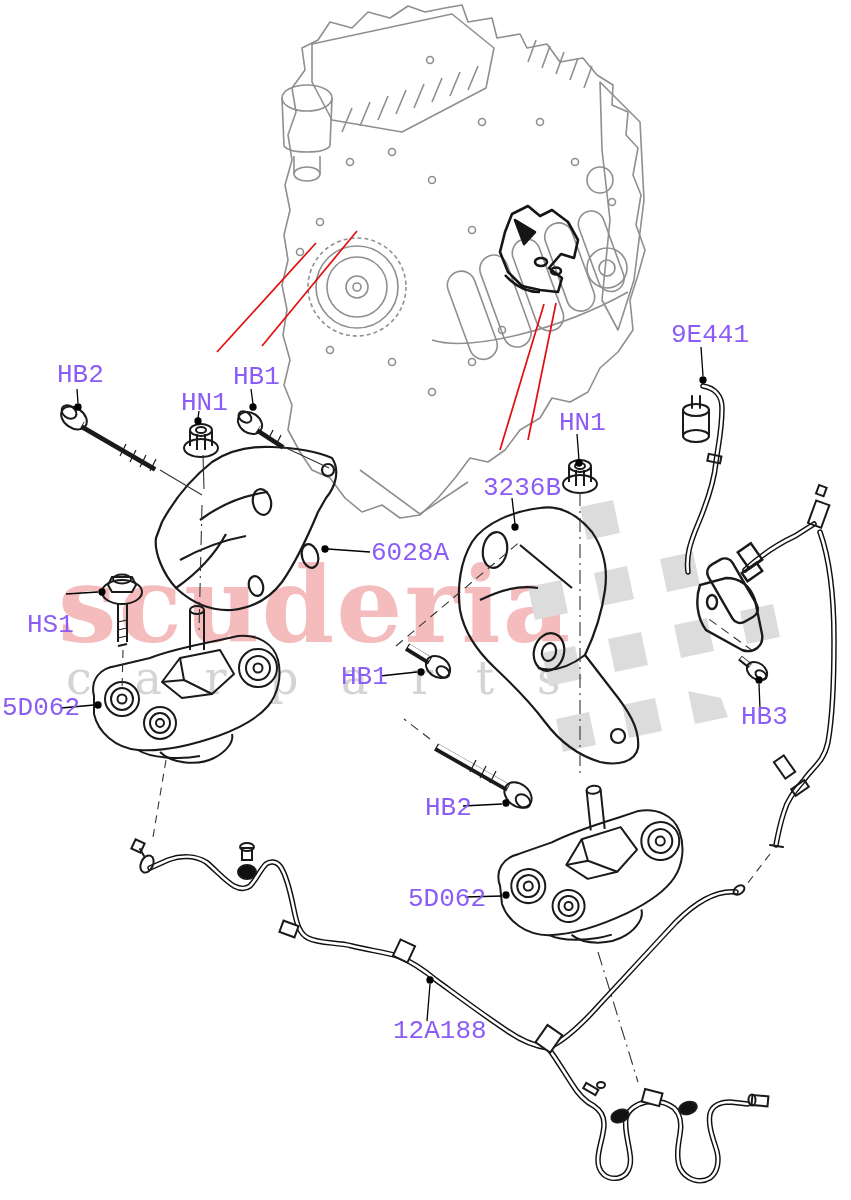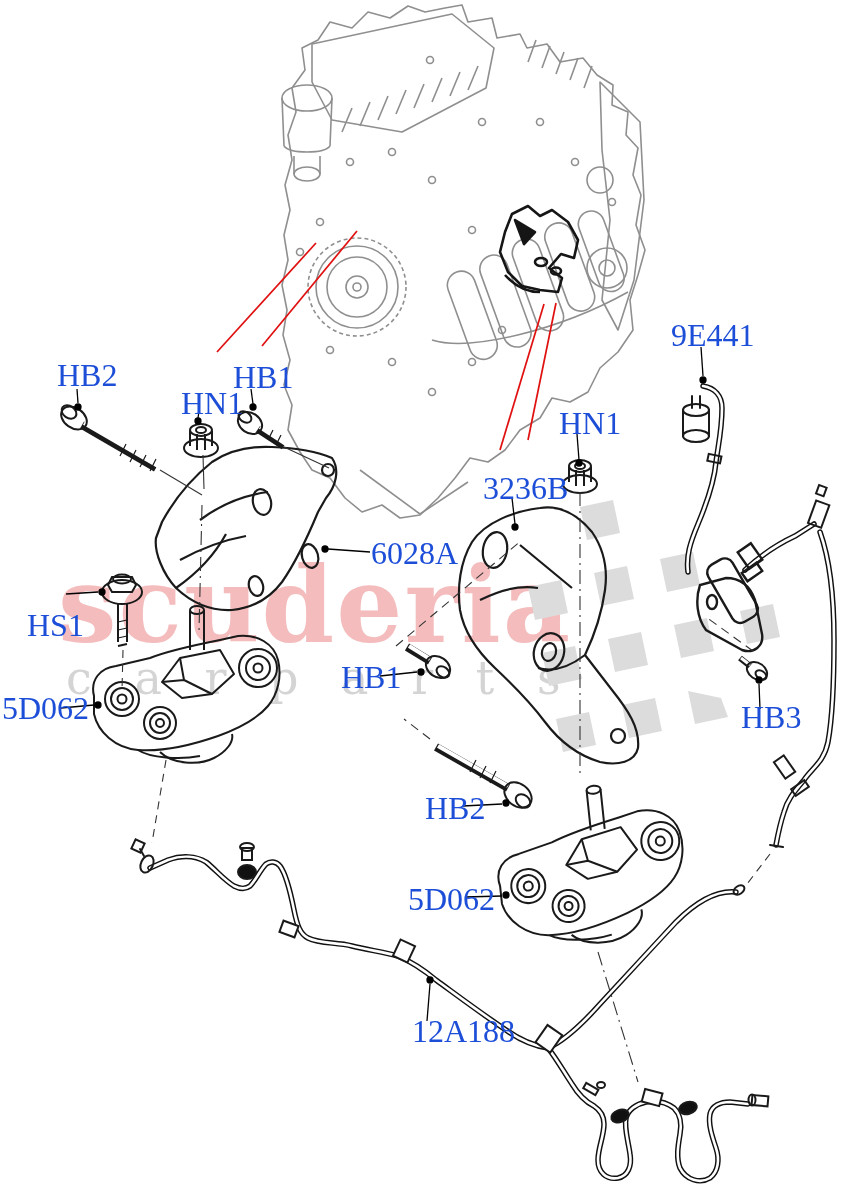--- a/index.html
+++ b/index.html
@@ -1,20 +1,20 @@
 <!DOCTYPE html>
 <html><head>
 <meta charset="utf-8">
 <style>
   html,body{margin:0;padding:0;background:#ffffff;}
   #stage{position:relative;width:851px;height:1200px;background:#ffffff;overflow:hidden;
          font-family:"Liberation Sans",sans-serif;}
   #art{position:absolute;left:0;top:0;}
-  .lbl{position:absolute;font-size:32px;line-height:26px;color:#1d4ed8;
-       font-family:Liberation Serif, serif;white-space:nowrap;}
+  .lbl{position:absolute;font-size:26px;line-height:26px;color:#8b5cf6;
+       font-family:Liberation Mono, monospace;white-space:nowrap;}
   .wm1{font-family:"DejaVu Serif",serif;font-weight:bold;}
   .wm2{font-family:"DejaVu Serif",serif;}
 </style>
 </head>
 <body>
 
 <div id="stage">
 
 <svg id="art" width="851" height="1200" viewBox="0 0 851 1200">
 
@@ -358,15 +358,15 @@
 <div class="lbl" style="left:671px; top:322px;">9E441</div>
 <div class="lbl" style="left:371px; top:540px;">6028A</div>
 <div class="lbl" style="left:483px; top:475px;">3236B</div>
 <div class="lbl" style="left:559px; top:410px;">HN1</div>
 <div class="lbl" style="left:27px;  top:612px;">HS1</div>
 <div class="lbl" style="left:341px; top:664px;">HB1</div>
 <div class="lbl" style="left:2px;   top:695px;">5D062</div>
 <div class="lbl" style="left:741px; top:704px;">HB3</div>
 <div class="lbl" style="left:425px; top:795px;">HB2</div>
 <div class="lbl" style="left:408px; top:886px;">5D062</div>
-<div class="lbl" style="left:412px; top:1018px;">12A188</div>
+<div class="lbl" style="left:393px; top:1018px;">12A188</div>
 
 </div>
 
 </body></html>

